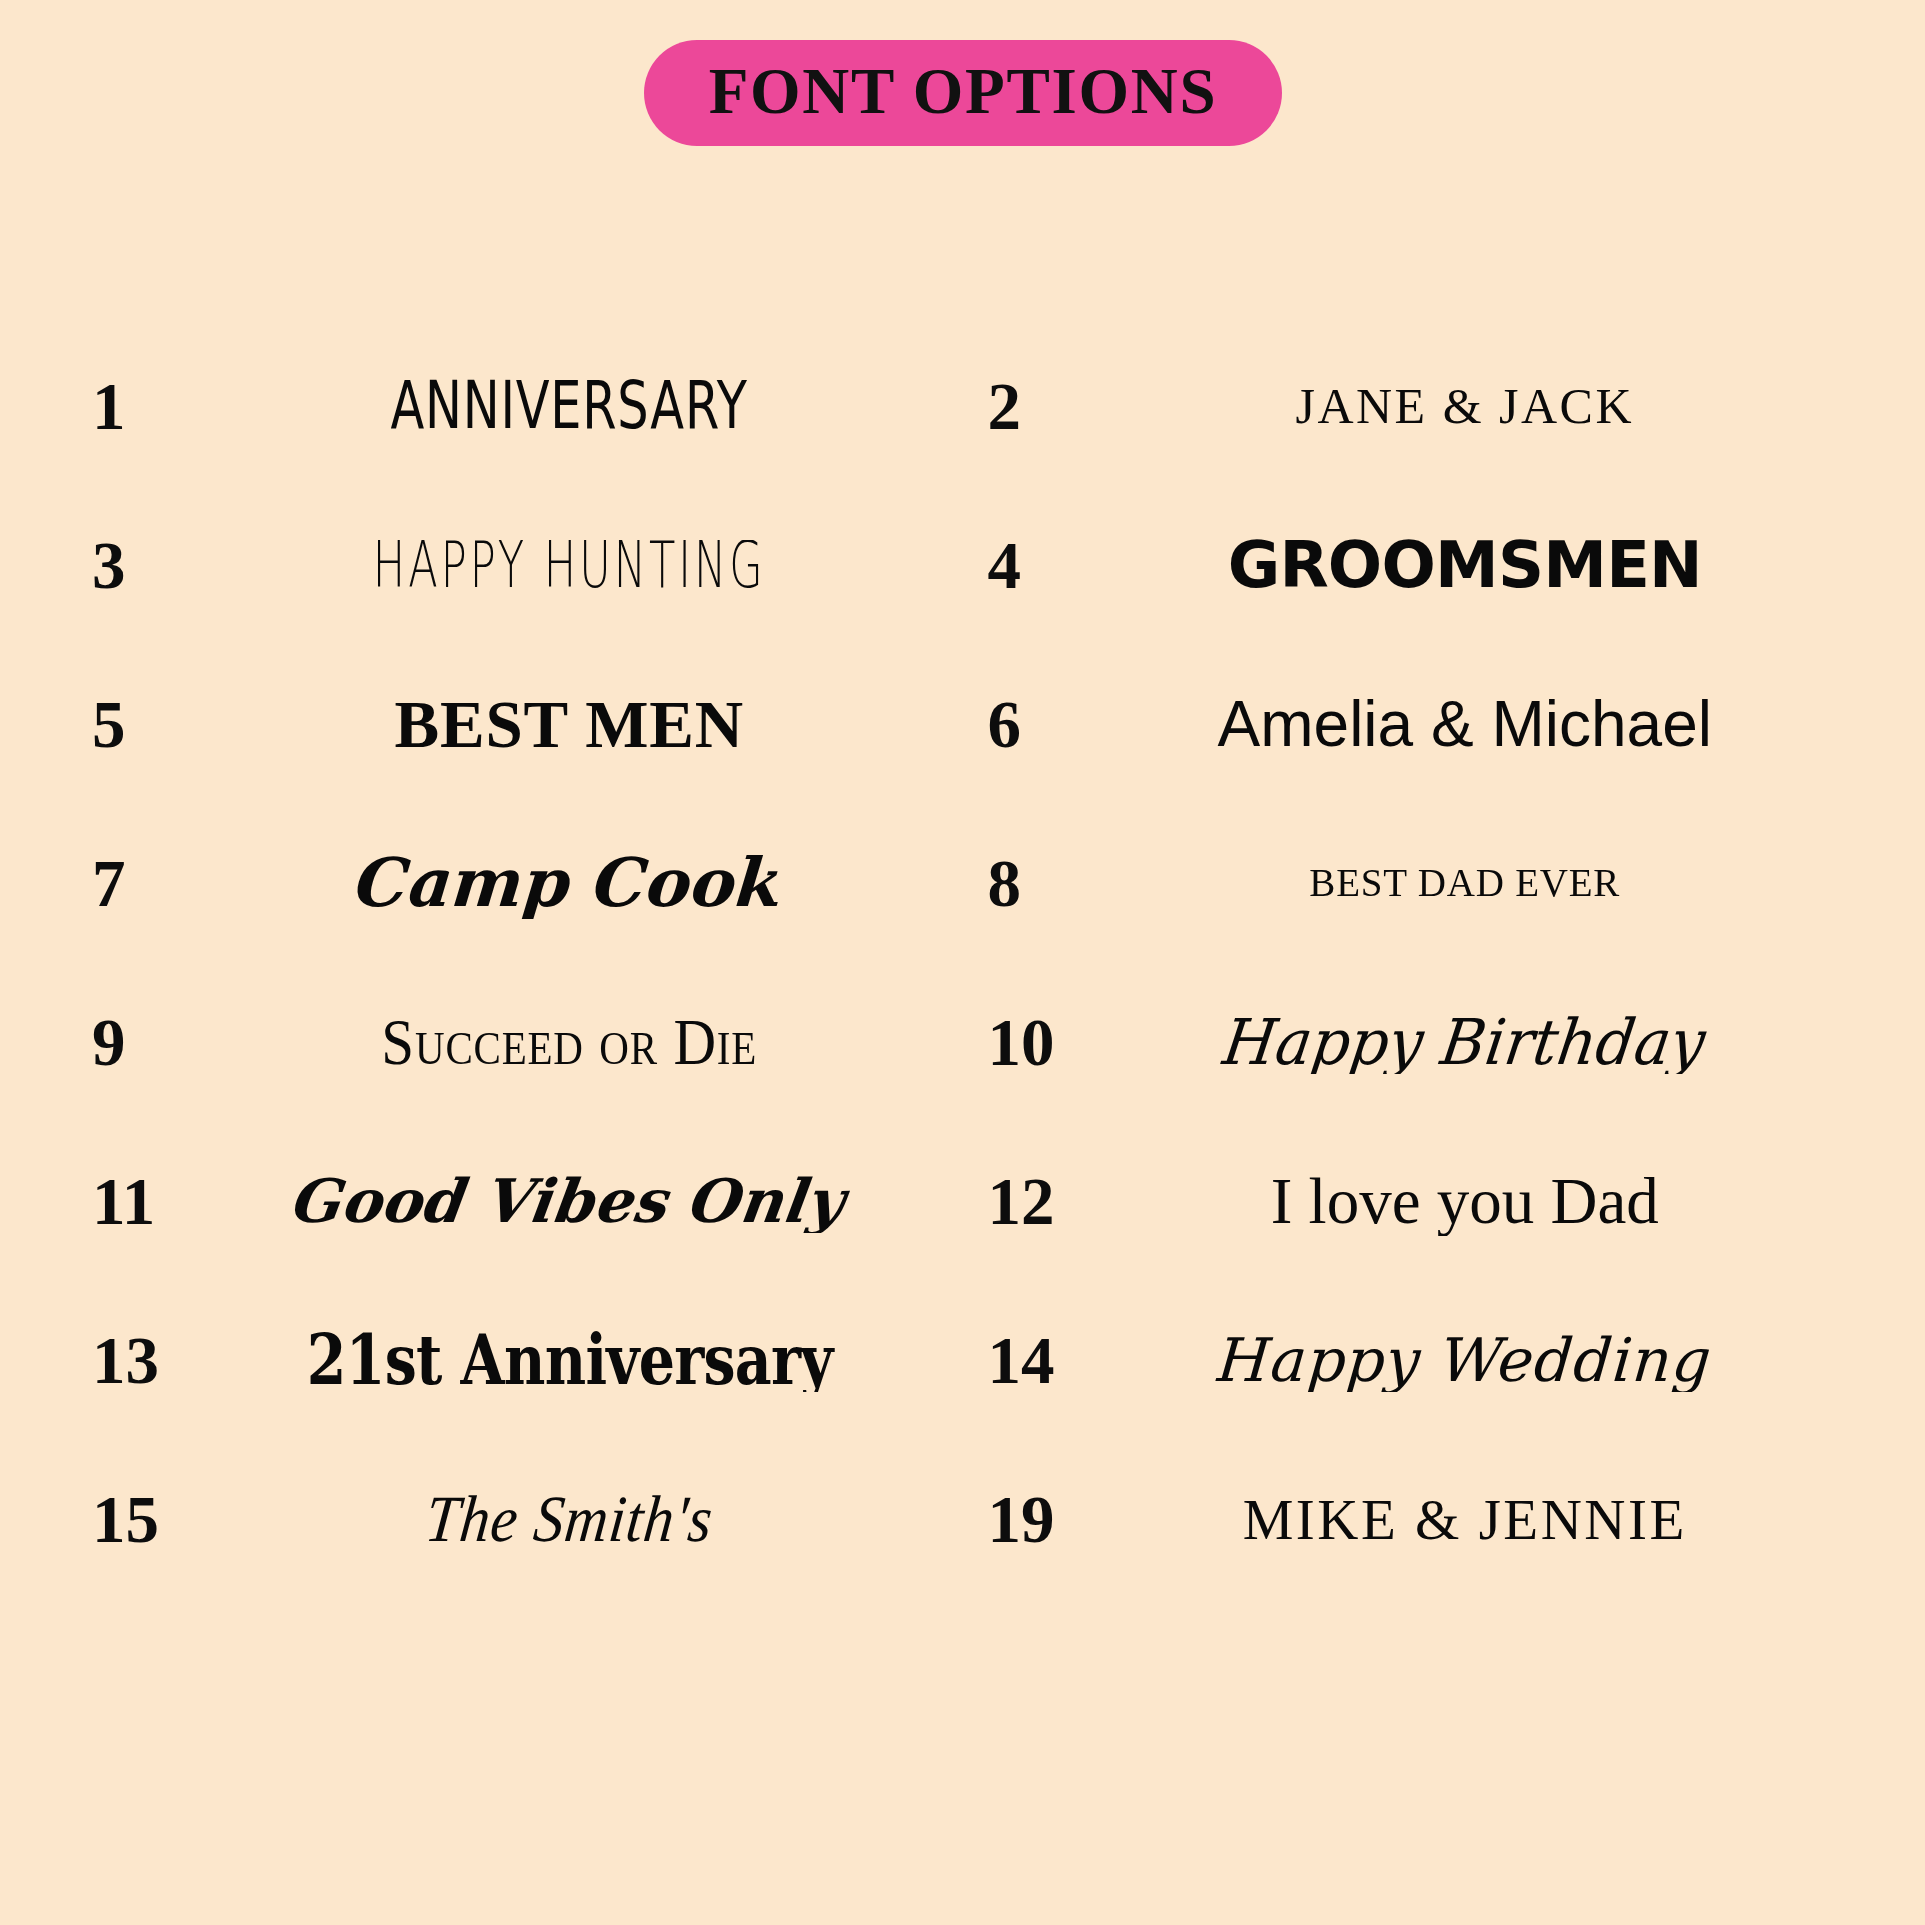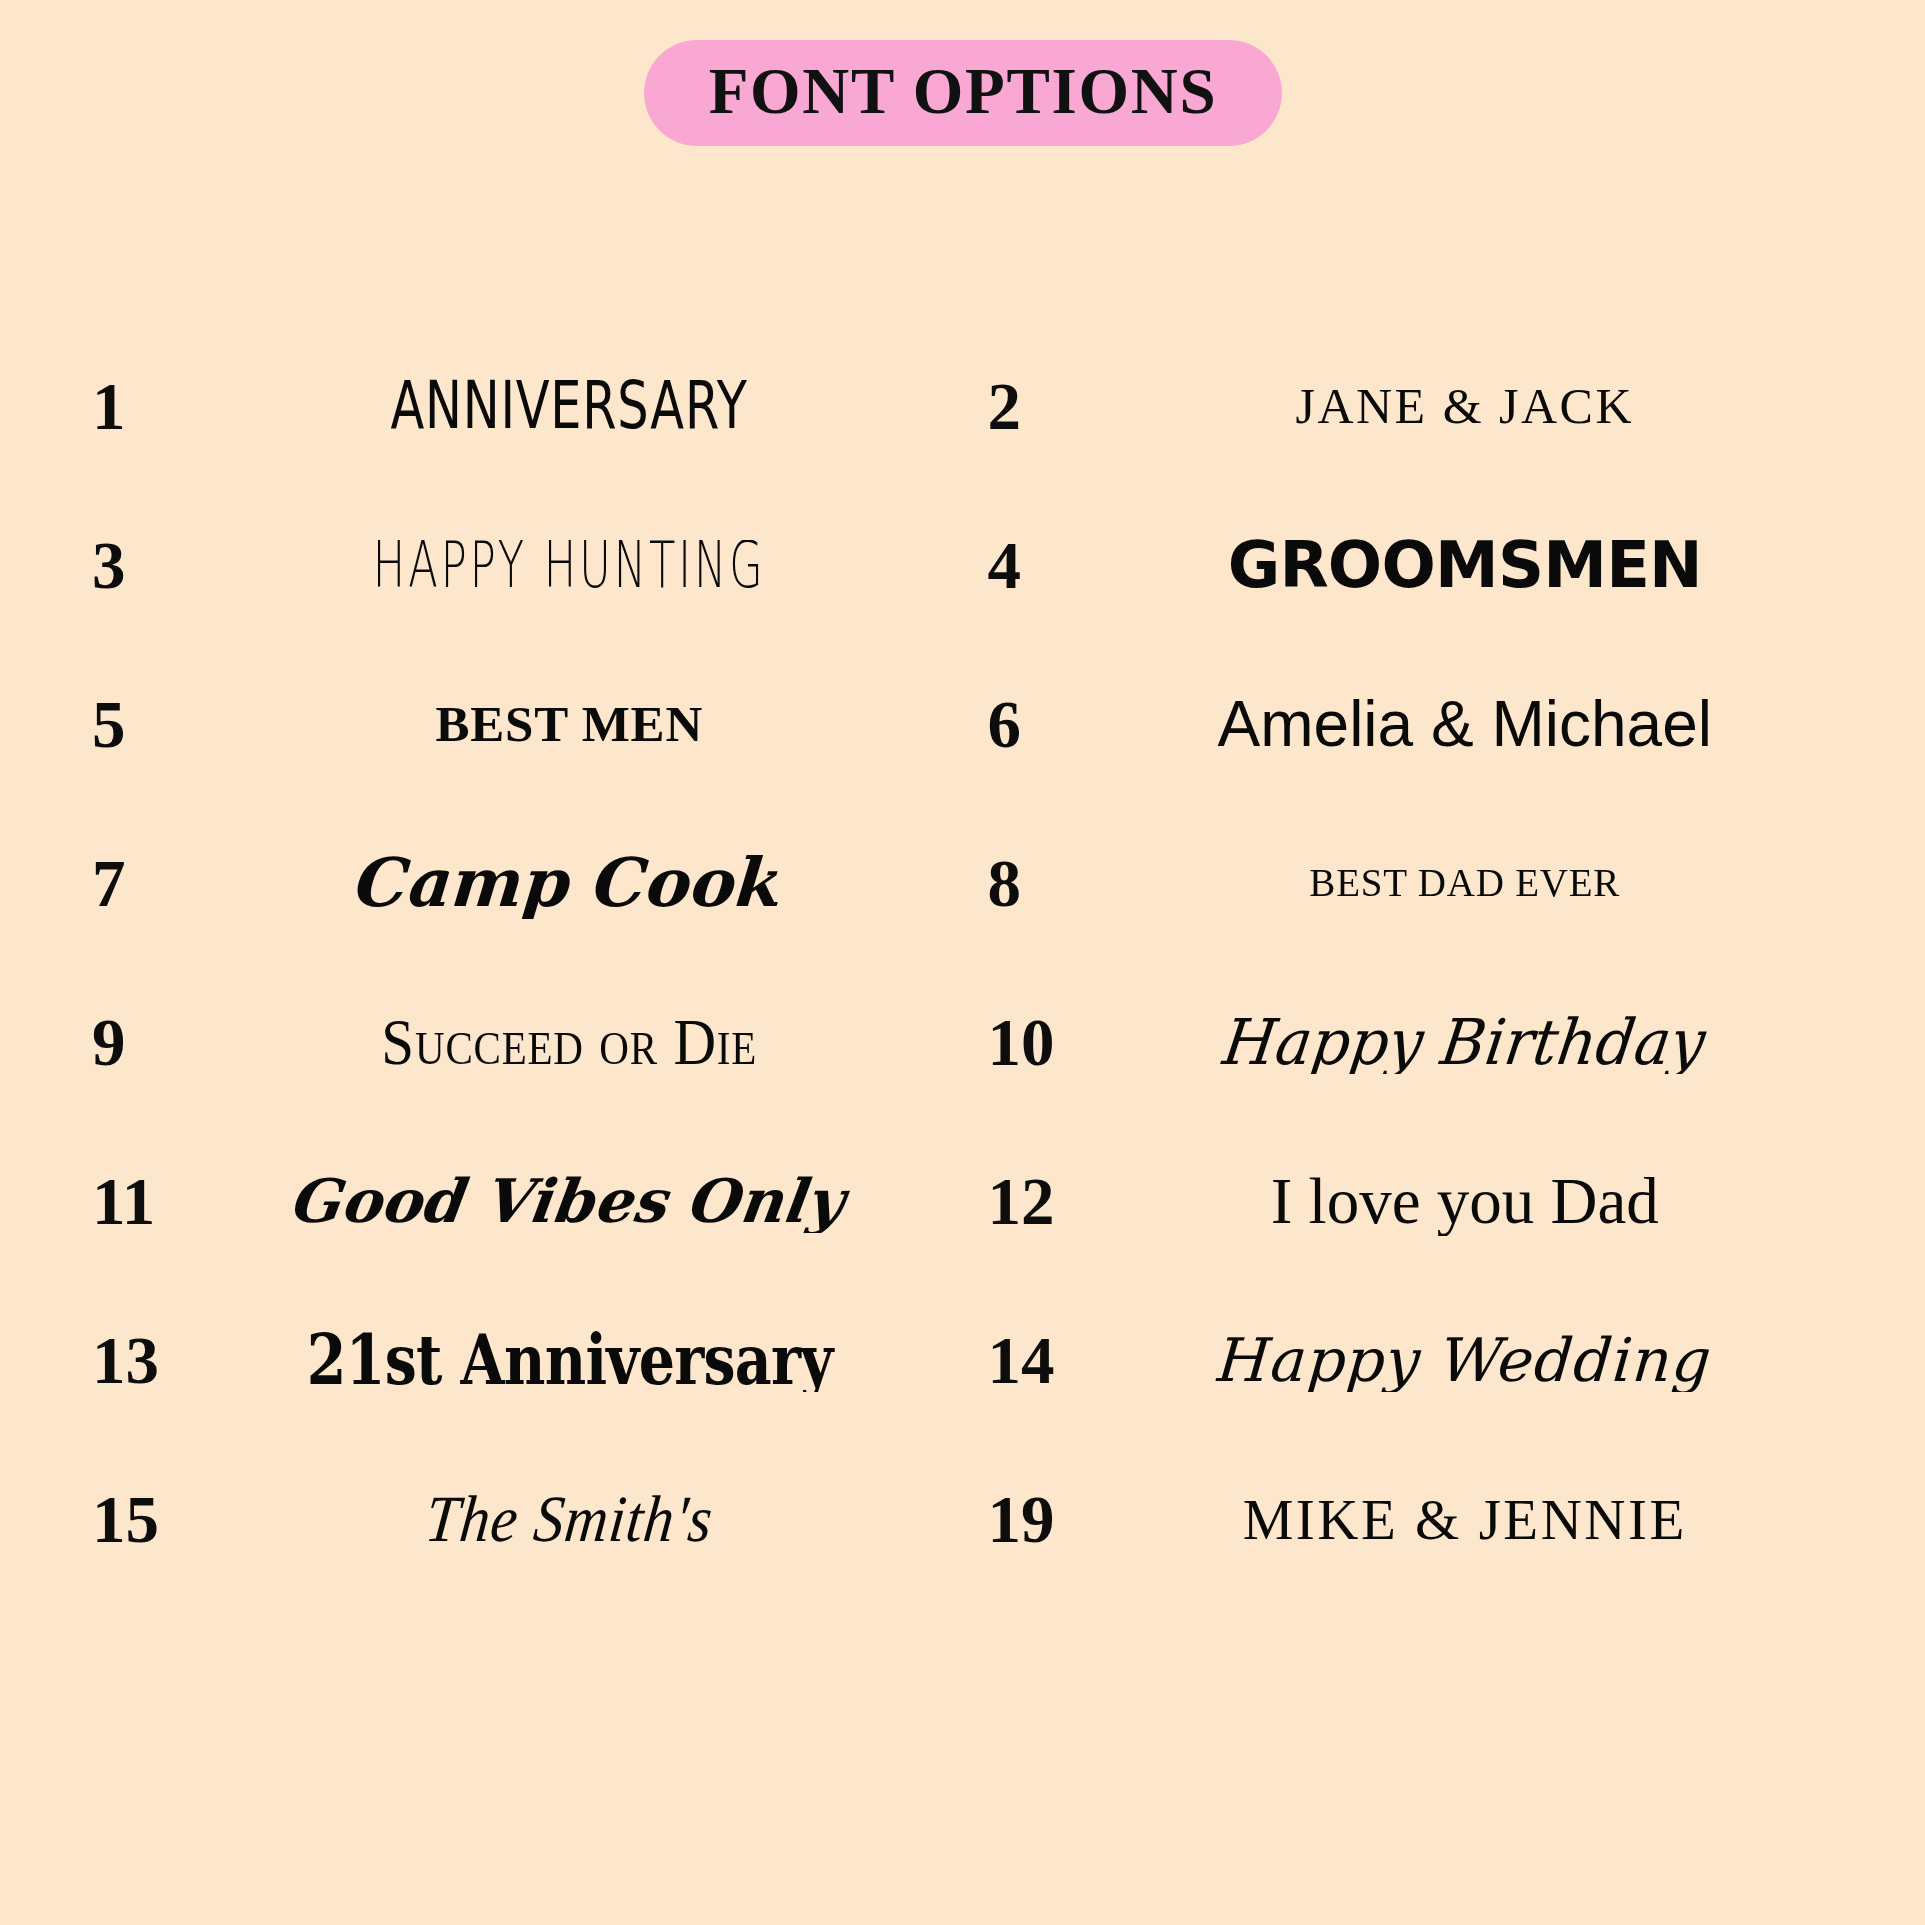--- a/index.html
+++ b/index.html
@@ -24,21 +24,21 @@
   
   .header-wrap {
     position: absolute;
     top: 40px;
     left: 0;
     width: 100%;
     display: flex;
     justify-content: center;
   }
   .header-pill {
-    background: #f9a8d4;
+    background: #ec4899;
     border-radius: 67px;
     padding: 18.5px 65px 22px 65px;
     display: inline-block;
   }
   .header-pill .title {
     font-family: "Liberation Serif", serif;
     font-weight: bold;
     font-size: 65px;
     letter-spacing: 1.7px;
     color: #111111;
@@ -106,21 +106,21 @@
     transform: scaleY(1.3) scaleX(0.88);
   }
   .s4 {
     font-family: "DejaVu Sans", sans-serif;
     font-size: 64px;
     font-weight: bold;
     letter-spacing: -0.8px;
   }
   .s5 {
     font-family: "Liberation Serif", serif;
-    font-size: 51px;
+    font-size: 67px;
     font-weight: bold;
     letter-spacing: 0.8px;
   }
   .s6 {
     font-family: Liberation Sans, sans-serif;
     font-size: 64px;
     letter-spacing: 0px;
   }
   .s7 {
     font-family: "DejaVu Serif", serif;

